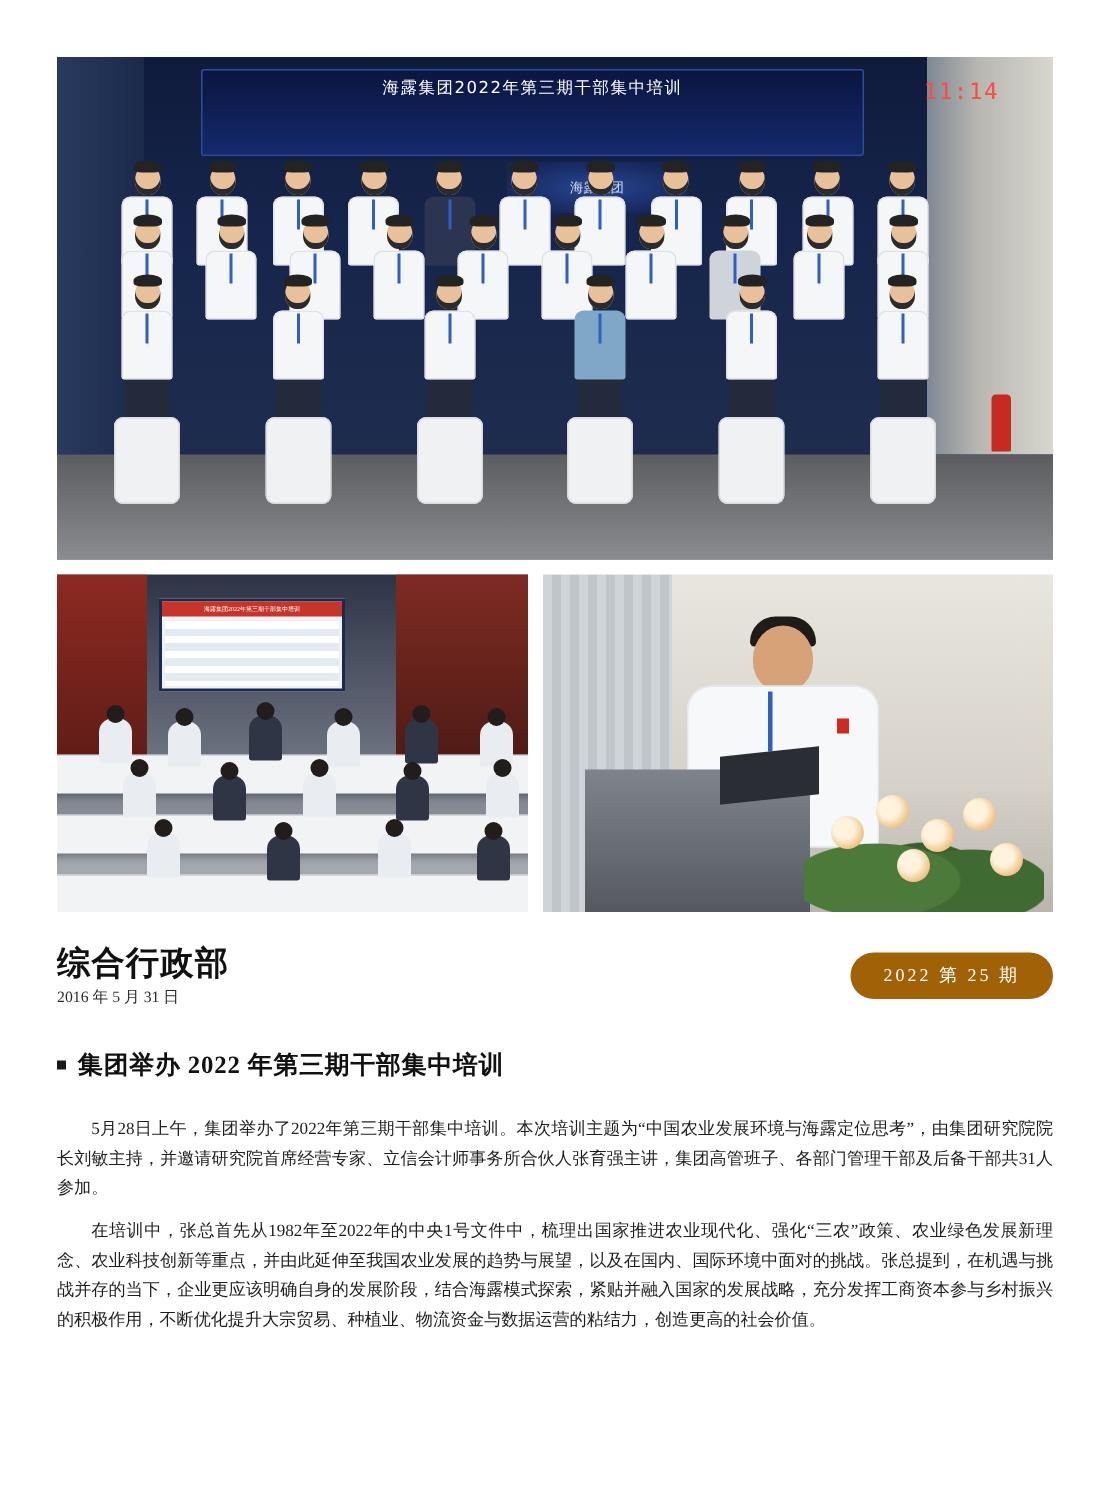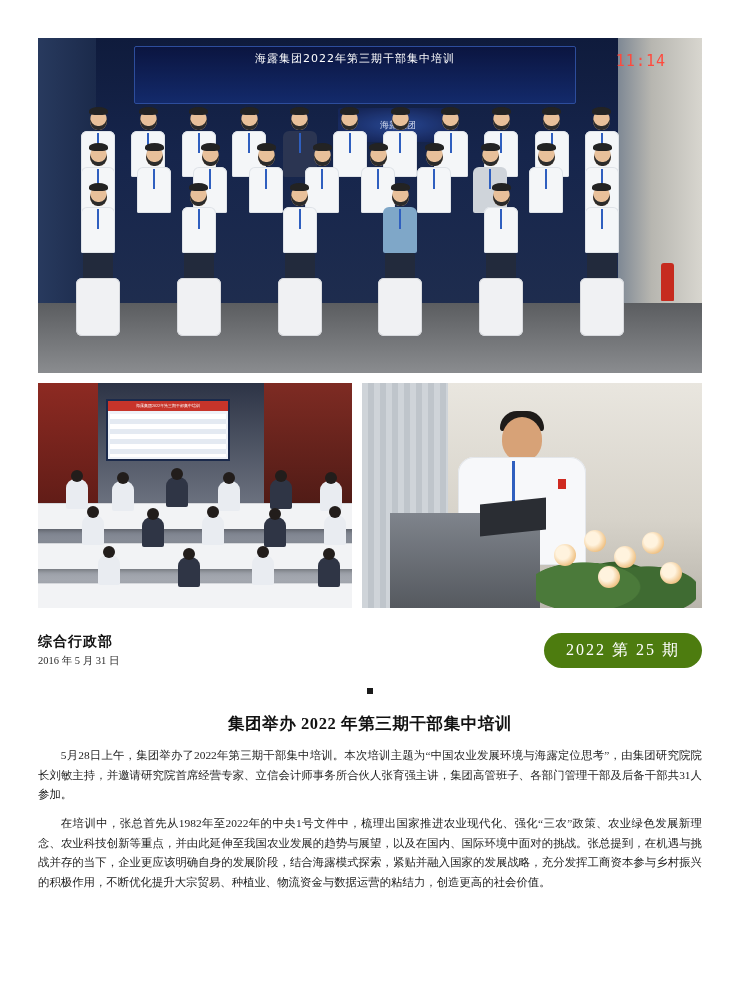--- a/index.html
+++ b/index.html
@@ -339,62 +339,62 @@
     margin-top: 20px;
     display: flex;
     align-items: center;
     justify-content: space-between;
     height: 44px;
   }
   .dept {
     line-height: 1.25;
   }
   .dept-name {
-    font-size: 14px;
+    font-size: 22px;
     font-weight: bold;
     letter-spacing: 1px;
     color: #111111;
   }
   .dept-date {
     font-size: 10.5px;
     color: #2b2b2b;
     margin-top: 3px;
   }
   .issue-badge {
-    background: #4d7c0f;
+    background: #a16207;
     color: #ffffff;
     border-radius: 18px;
     padding: 7px 22px;
-    font-size: 16px;
+    font-size: 12px;
     letter-spacing: 2px;
     white-space: nowrap;
   }
 
   
   .headline-wrap {
     margin-top: 16px;
     display: flex;
     align-items: center;
     gap: 8px;
-    flex-direction: column;
   }
   .bullet-square {
     width: 6px; height: 6px;
     background: #1a1a1a;
     flex: 0 0 auto;
   }
   .headline {
     font-size: 16.5px;
     font-weight: bold;
     letter-spacing: .6px;
     color: #111111;
   }
 
   
   .body {
+    margin-top: 12px;
   }
   .body p {
     margin: 0 0 9px 0;
     font-size: 11.4px;
     line-height: 1.72;
     text-align: justify;
     text-indent: 2em;
     color: #1d1d1d;
   }
 </style>

